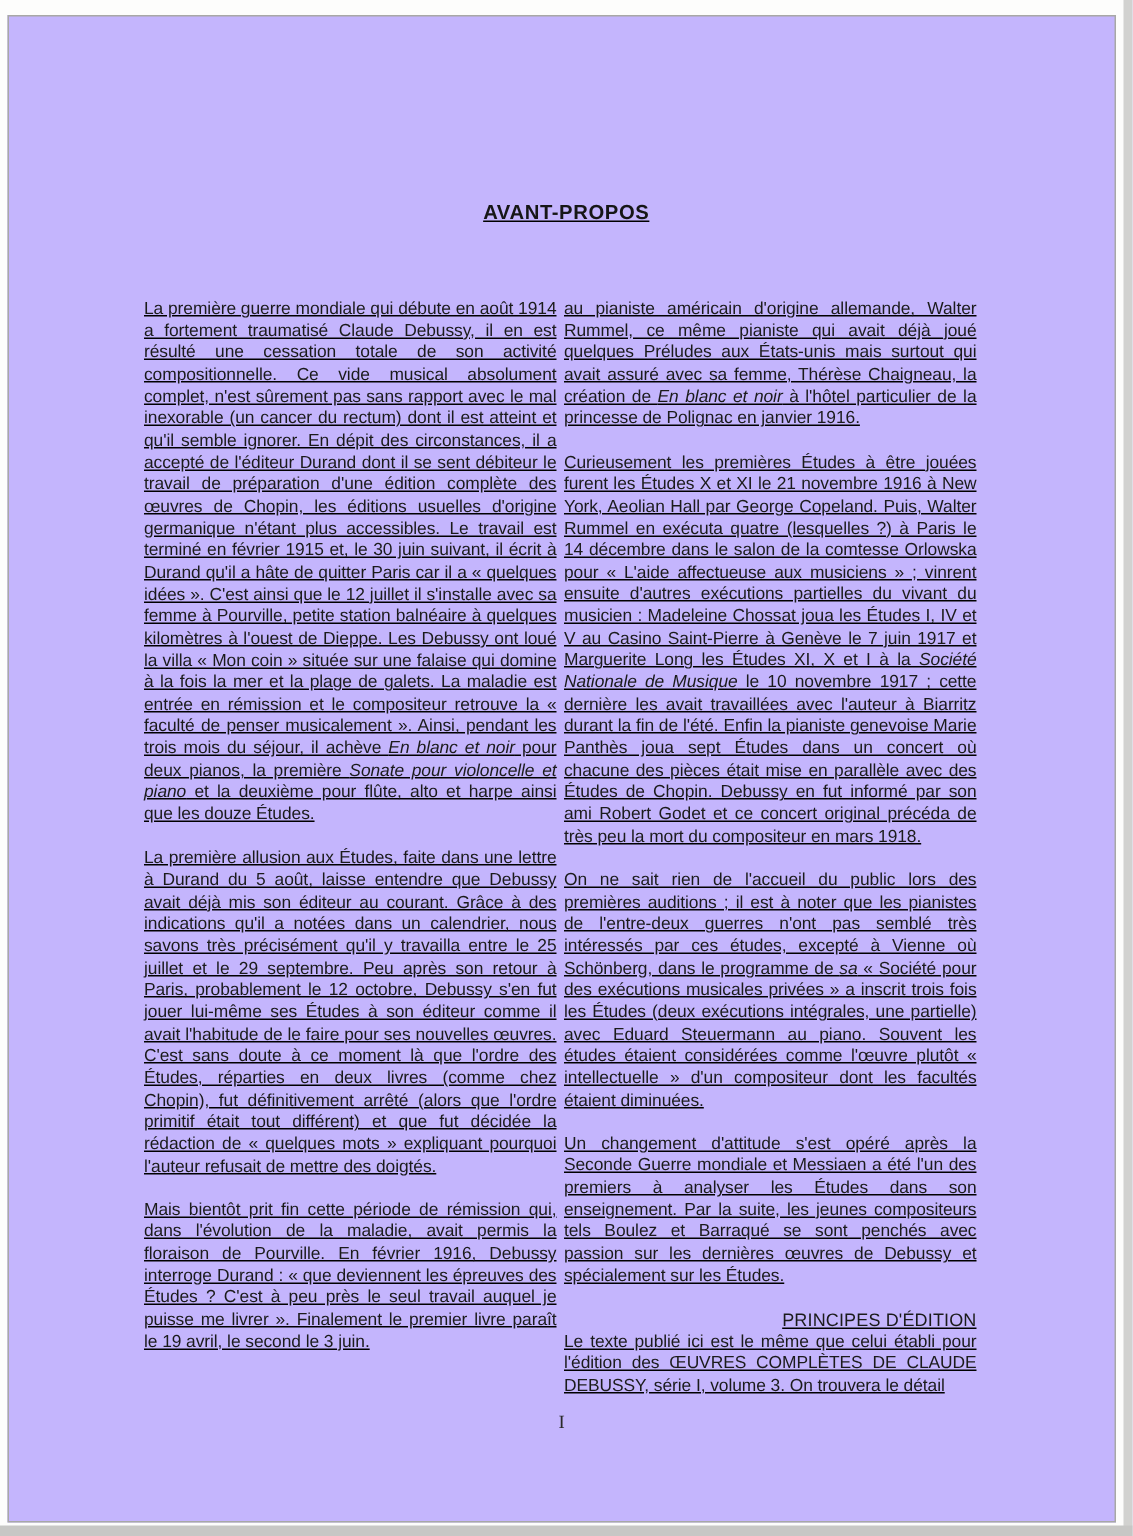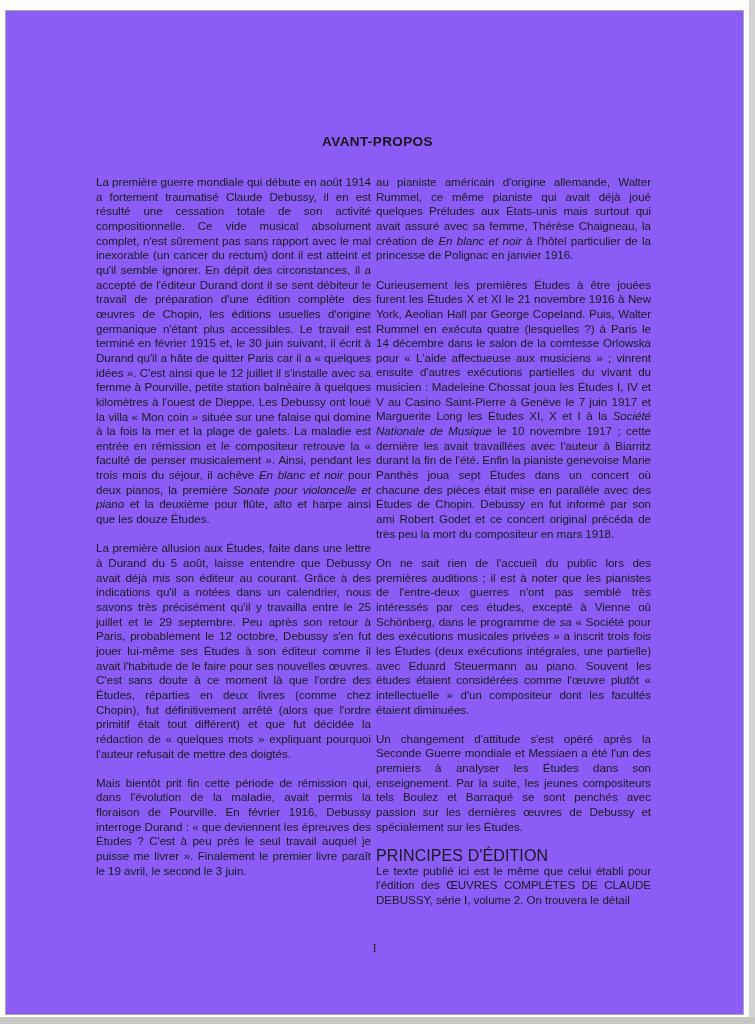--- a/index.html
+++ b/index.html
@@ -19,57 +19,58 @@
   }
   .edge-bottom {
     position: absolute;
     left: 0; bottom: 0;
     width: 755px; height: 7px;
     background: #c7c7c5;
   }
   .page {
     position: absolute;
     left: 5px; top: 10px; right: 11px; bottom: 9px;
-    background: #8b5cf6;
+    background: #c4b5fd;
     border: 1px solid #a8a8a6;
     box-sizing: border-box;
     padding: 0 84px 0 90px;
+    text-decoration: underline;
   }
   .page-title {
     margin: 123px 0 0 0;
     text-align: center;
     font-size: 13.5px;
     font-weight: bold;
     letter-spacing: 0.4px;
     color: #161616;
   }
   .columns {
     display: flex;
     gap: 5px;
-    margin-top: 26px;
+    margin-top: 50px;
   }
   .col {
     width: 275px;
     box-sizing: border-box;
   }
   .para {
     margin: 0;
     font-size: 11.6px;
     line-height: 14.65px;
     text-align: justify;
     color: #1b1b1b;
     letter-spacing: -0.05px;
   }
   .para + .para { margin-top: 14.6px; }
   .para i { font-style: italic; }
   .section-heading {
     margin: 14.6px 0 0 0;
-    font-size: 16px;
+    font-size: 12px;
     line-height: 14.65px;
-    text-align: left;
+    text-align: right;
     color: #1b1b1b;
     letter-spacing: 0.1px;
   }
   .page-number {
     position: absolute;
     left: 0; right: 0;
     top: 930px;
     text-align: center;
     font-family: "Liberation Serif", "DejaVu Serif", serif;
     font-size: 12.5px;
@@ -93,20 +94,20 @@
       <p class="para">La première allusion aux Études, faite dans une lettre à Durand du 5 août, laisse entendre que Debussy avait déjà mis son éditeur au courant. Grâce à des indications qu'il a notées dans un calendrier, nous savons très précisément qu'il y travailla entre le 25 juillet et le 29 septembre. Peu après son retour à Paris, probablement le 12 octobre, Debussy s'en fut jouer lui-même ses Études à son éditeur comme il avait l'habitude de le faire pour ses nouvelles œuvres. C'est sans doute à ce moment là que l'ordre des Études, réparties en deux livres (comme chez Chopin), fut définitivement arrêté (alors que l'ordre primitif était tout différent) et que fut décidée la rédaction de « quelques mots » expliquant pourquoi l'auteur refusait de mettre des doigtés.</p>
       <p class="para">Mais bientôt prit fin cette période de rémission qui, dans l'évolution de la maladie, avait permis la floraison de Pourville. En février 1916, Debussy interroge Durand : « que deviennent les épreuves des Études ? C'est à peu près le seul travail auquel je puisse me livrer ». Finalement le premier livre paraît le 19 avril, le second le 3 juin.</p>
     </div>
 
     <div class="col">
       <p class="para">au pianiste américain d'origine allemande, Walter Rummel, ce même pianiste qui avait déjà joué quelques Préludes aux États-unis mais surtout qui avait assuré avec sa femme, Thérèse Chaigneau, la création de <i>En blanc et noir</i> à l'hôtel particulier de la princesse de Polignac en janvier 1916.</p>
       <p class="para">Curieusement les premières Études à être jouées furent les Études X et XI le 21 novembre 1916 à New York, Aeolian Hall par George Copeland. Puis, Walter Rummel en exécuta quatre (lesquelles ?) à Paris le 14 décembre dans le salon de la comtesse Orlowska pour « L'aide affectueuse aux musiciens » ; vinrent ensuite d'autres exécutions partielles du vivant du musicien : Madeleine Chossat joua les Études I, IV et V au Casino Saint-Pierre à Genève le 7 juin 1917 et Marguerite Long les Études XI, X et I à la <i>Société Nationale de Musique</i> le 10 novembre 1917 ; cette dernière les avait travaillées avec l'auteur à Biarritz durant la fin de l'été. Enfin la pianiste genevoise Marie Panthès joua sept Études dans un concert où chacune des pièces était mise en parallèle avec des Études de Chopin. Debussy en fut informé par son ami Robert Godet et ce concert original précéda de très peu la mort du compositeur en mars 1918.</p>
       <p class="para">On ne sait rien de l'accueil du public lors des premières auditions ; il est à noter que les pianistes de l'entre-deux guerres n'ont pas semblé très intéressés par ces études, excepté à Vienne où Schönberg, dans le programme de <i>sa</i> « Société pour des exécutions musicales privées » a inscrit trois fois les Études (deux exécutions intégrales, une partielle) avec Eduard Steuermann au piano. Souvent les études étaient considérées comme l'œuvre plutôt « intellectuelle » d'un compositeur dont les facultés étaient diminuées.</p>
       <p class="para">Un changement d'attitude s'est opéré après la Seconde Guerre mondiale et Messiaen a été l'un des premiers à analyser les Études dans son enseignement. Par la suite, les jeunes compositeurs tels Boulez et Barraqué se sont penchés avec passion sur les dernières œuvres de Debussy et spécialement sur les Études.</p>
       <p class="section-heading">PRINCIPES D'ÉDITION</p>
-      <p class="para">Le texte publié ici est le même que celui établi pour l'édition des ŒUVRES COMPLÈTES DE CLAUDE DEBUSSY, série I, volume 2. On trouvera le détail</p>
+      <p class="para">Le texte publié ici est le même que celui établi pour l'édition des ŒUVRES COMPLÈTES DE CLAUDE DEBUSSY, série I, volume 3. On trouvera le détail</p>
     </div>
 
   </div>
 
   <div class="page-number">I</div>
 
 </div>
 
 </body></html>

